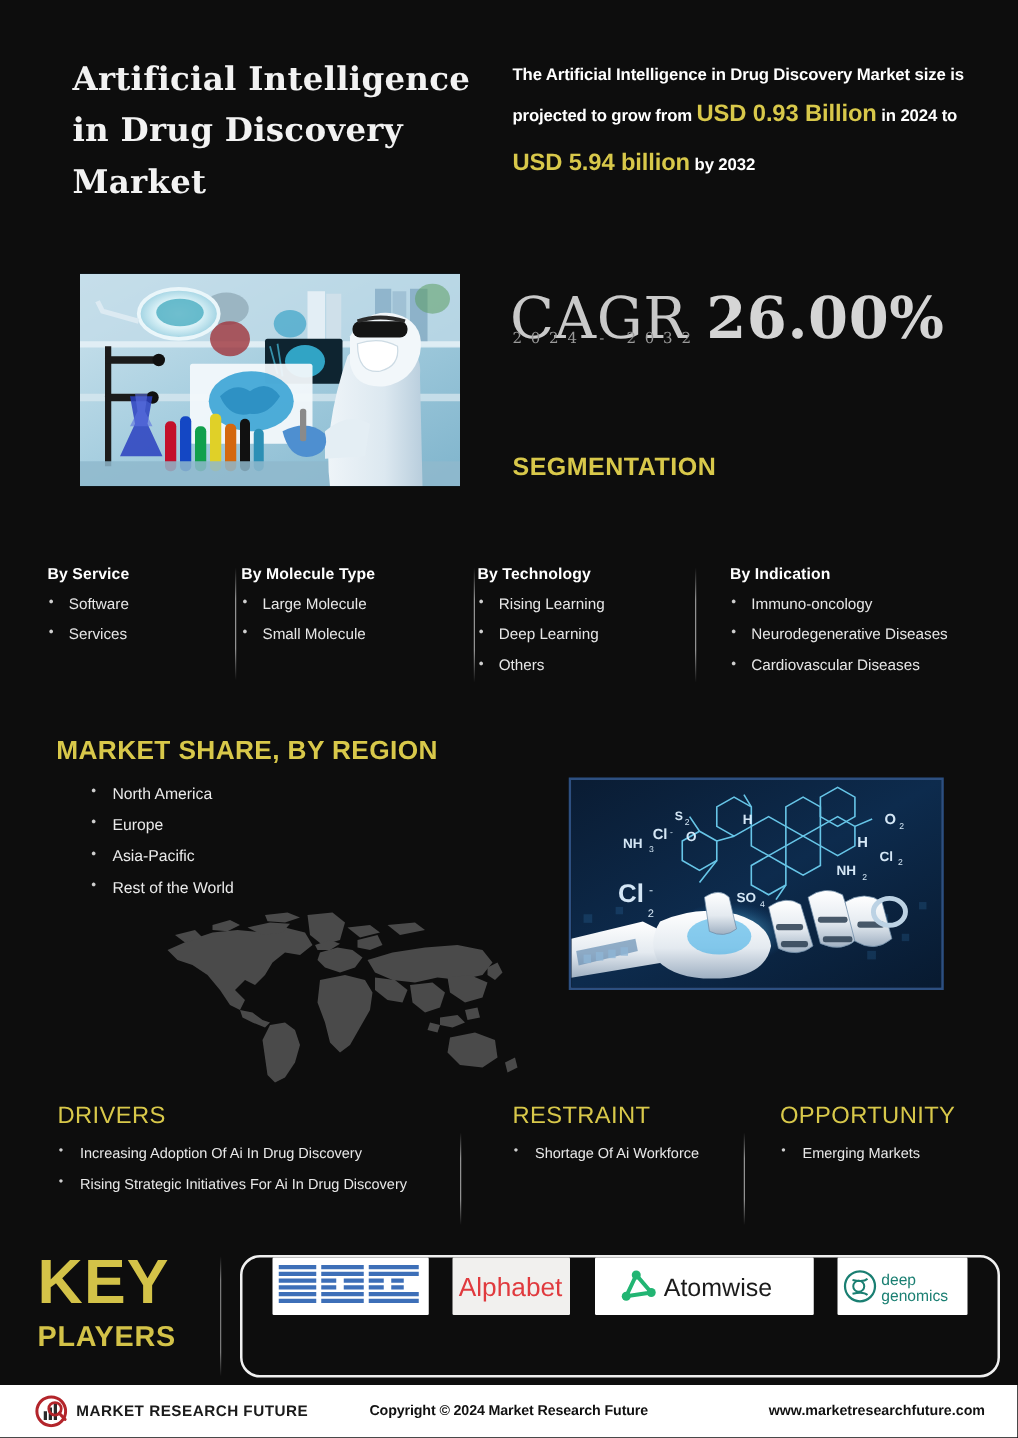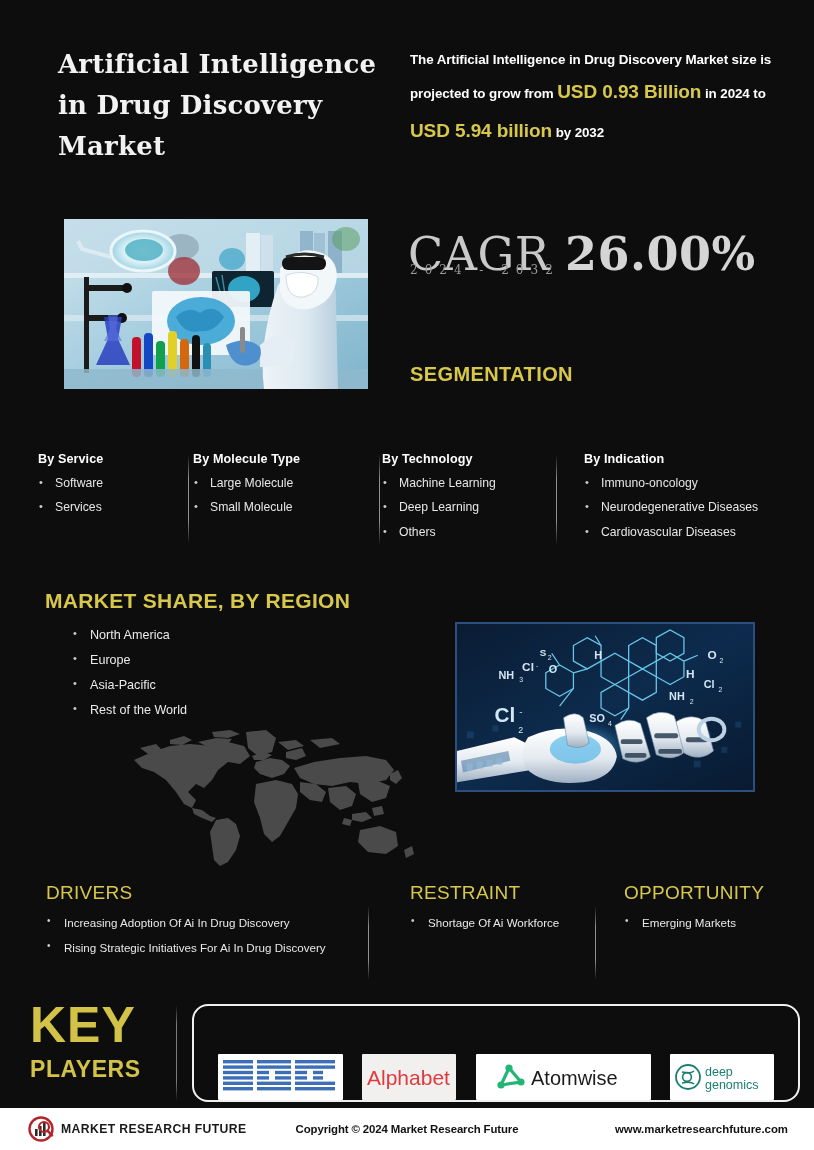--- a/index.html
+++ b/index.html
@@ -115,21 +115,21 @@
   .kp-label { position: absolute; left: 30px; top: 1002px; width: 140px; text-align: left; }
   .kp-key { font-size: 50px; font-weight: 700; color: #d3c248; line-height: .95; letter-spacing: 1px; }
   .kp-players { font-size: 23px; font-weight: 700; color: #d3c248; letter-spacing: .6px; margin-top: 6px; }
   .kp-sep {
     position: absolute; left: 176px; top: 1005px; width: 1px; height: 96px;
     background: linear-gradient(to bottom, rgba(255,255,255,0), rgba(255,255,255,.45) 20%, rgba(255,255,255,.45) 80%, rgba(255,255,255,0));
   }
   .kp-box {
     position: absolute; left: 192px; top: 1004px; width: 608px; height: 98px;
     border: 2px solid #f0f0f0; border-radius: 16px;
-    display: flex; align-items: flex-end; justify-content: space-around; padding: 0 14px;
+    display: flex; align-items: flex-start; justify-content: space-around; padding: 0 14px;
   }
   .logo-tile {
     height: 46px; display: flex; align-items: center; justify-content: center;
     background: #ffffff; border-radius: 1px; overflow: hidden;
   }
   .logo-ibm { width: 125px; background: #ffffff; }
   .logo-alphabet { width: 94px; background: #f1f0ee; }
   .logo-atomwise { width: 175px; background: #ffffff; }
   .logo-deepgen { width: 104px; background: #ffffff; }
   .logo-tile svg { display: block; }
@@ -266,21 +266,21 @@
       <ul>
         <li>Large Molecule</li>
         <li>Small Molecule</li>
       </ul>
     </div>
     <div class="vdiv" style="left:341px;top:2px;height:92px"></div>
 
     <div class="segcol" style="left:344px;width:190px">
       <h4>By Technology</h4>
       <ul>
-        <li>Machine Learning</li>
+        <li>Rising Learning</li>
         <li>Deep Learning</li>
         <li>Others</li>
       </ul>
     </div>
     <div class="vdiv" style="left:518px;top:2px;height:92px"></div>
 
     <div class="segcol" style="left:546px;width:215px">
       <h4>By Indication</h4>
       <ul>
         <li>Immuno-oncology</li>

